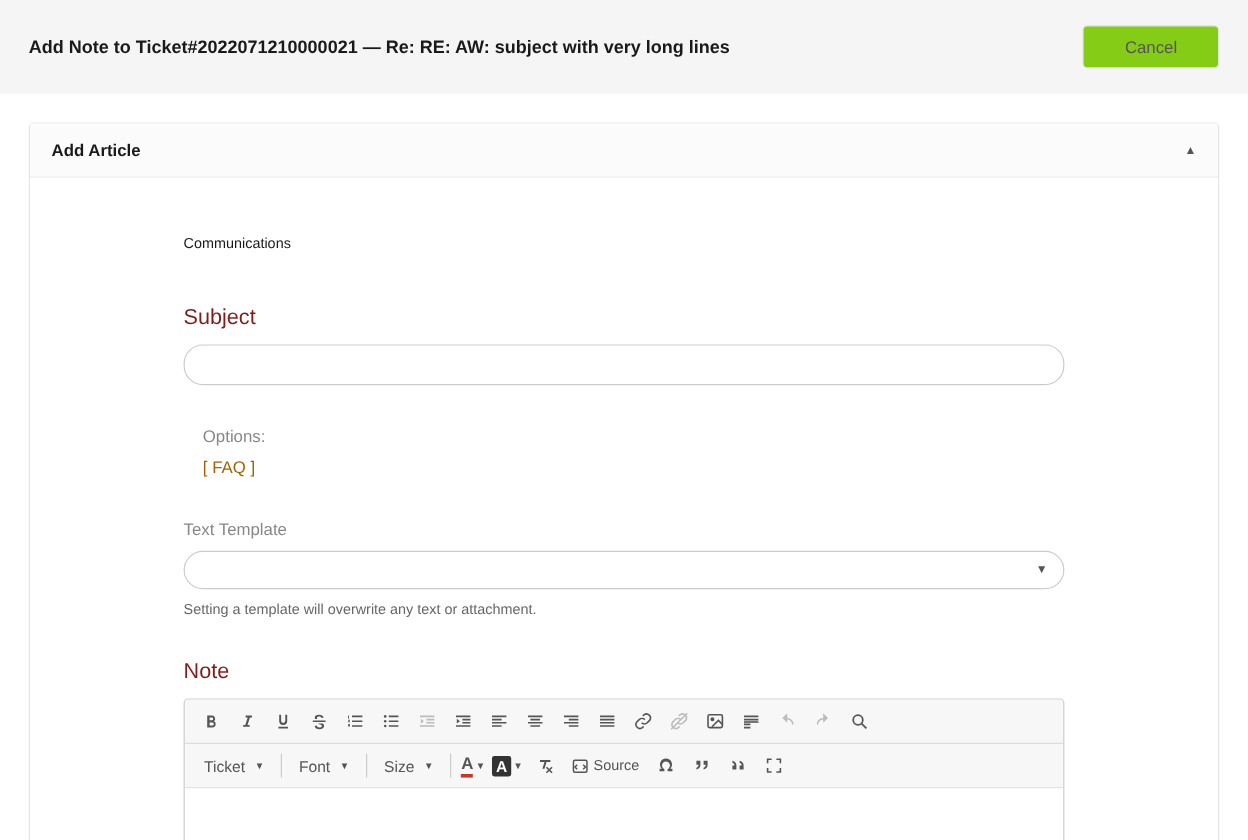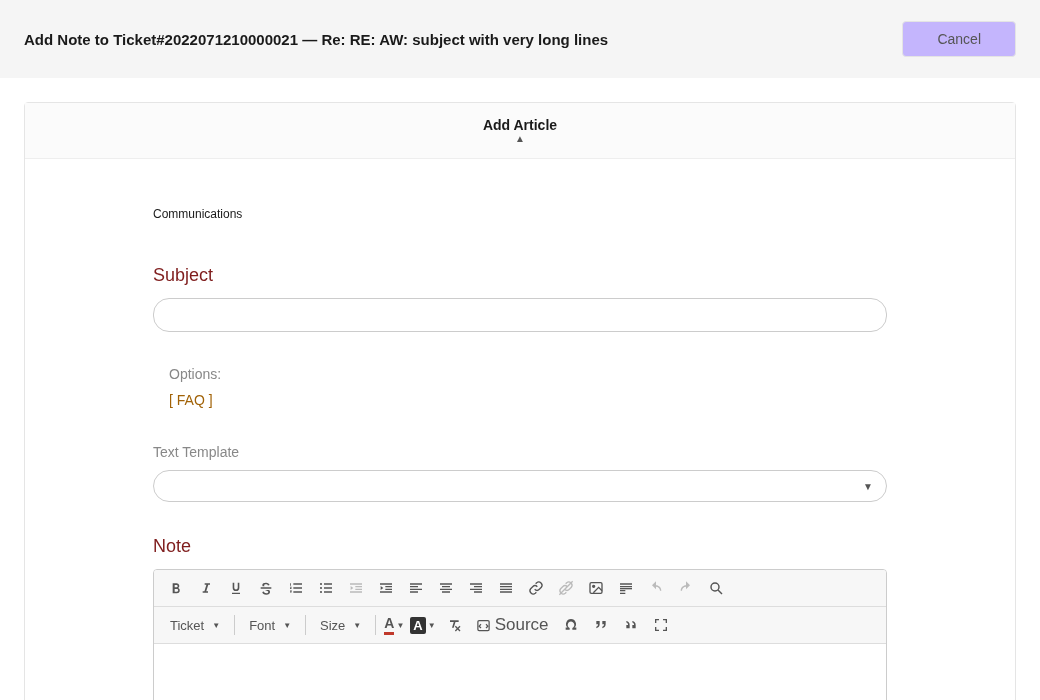--- a/index.html
+++ b/index.html
@@ -21,21 +21,21 @@
     display: flex;
     align-items: center;
     justify-content: space-between;
   }
   .title {
     font-weight: 700;
     font-size: 15px;
     color: #1a1a1a;
   }
   .cancel-btn {
-    background: #c4b5fd;
+    background: #84cc16;
     border: 1px solid #e4e4e4;
     border-radius: 4px;
     padding: 9px 34px;
     font-size: 14px;
     color: #555;
     cursor: pointer;
   }
   .panel {
     margin: 24px 24px 0 24px;
     border: 1px solid #e5e5e5;
@@ -43,21 +43,20 @@
     background: #fff;
   }
   .panel-header {
     display: flex;
     align-items: center;
     justify-content: space-between;
     padding: 14px 18px;
     background: #fbfbfb;
     border-bottom: 1px solid #eee;
     cursor: pointer;
-    flex-direction: column;
   }
   .panel-header-title {
     font-weight: 700;
     font-size: 14px;
     color: #1a1a1a;
   }
   .chevron-up {
     font-size: 10px;
     color: #555;
   }
@@ -176,21 +175,21 @@
     margin: 0 4px;
   }
   .source-btn {
     display: inline-flex;
     align-items: center;
     gap: 4px;
     padding: 0 6px;
     height: 28px;
     cursor: pointer;
     color: #555;
-    font-size: 17px;
+    font-size: 12px;
   }
   .editor-area {
     flex: 1;
     background: #fff;
   }
   .color-tool {
     display: inline-flex;
     align-items: center;
     gap: 2px;
     padding: 0 2px;
@@ -246,20 +245,21 @@
       <span class="muted-label">Options:</span>
       <a class="faq-link">[ FAQ ]</a>
     </div>
 
     <div class="field-block">
       <label class="muted-label">Text Template</label>
       <div class="select-wrap">
         <div class="select-input"><span></span></div>
         <span class="select-caret">▼</span>
       </div>
+      <div class="field-hint">Setting a template will overwrite any text or attachment.</div>
     </div>
 
     <div>
       <label class="field-label">Note</label>
       <div class="editor">
 
         <div class="toolbar-row">
           <span class="tbtn" title="Bold">
             <svg viewBox="0 0 24 24" fill="currentColor">
                 <path d="M7 5h6a4 4 0 0 1 2.5 7.1A4.2 4.2 0 0 1 13.5 20H7V5zm3 2.5v3.4h2.8a1.7 1.7 0 0 0 0-3.4H10zm0 6v4h3.3a2 2 0 1 0 0-4H10z"></path>

